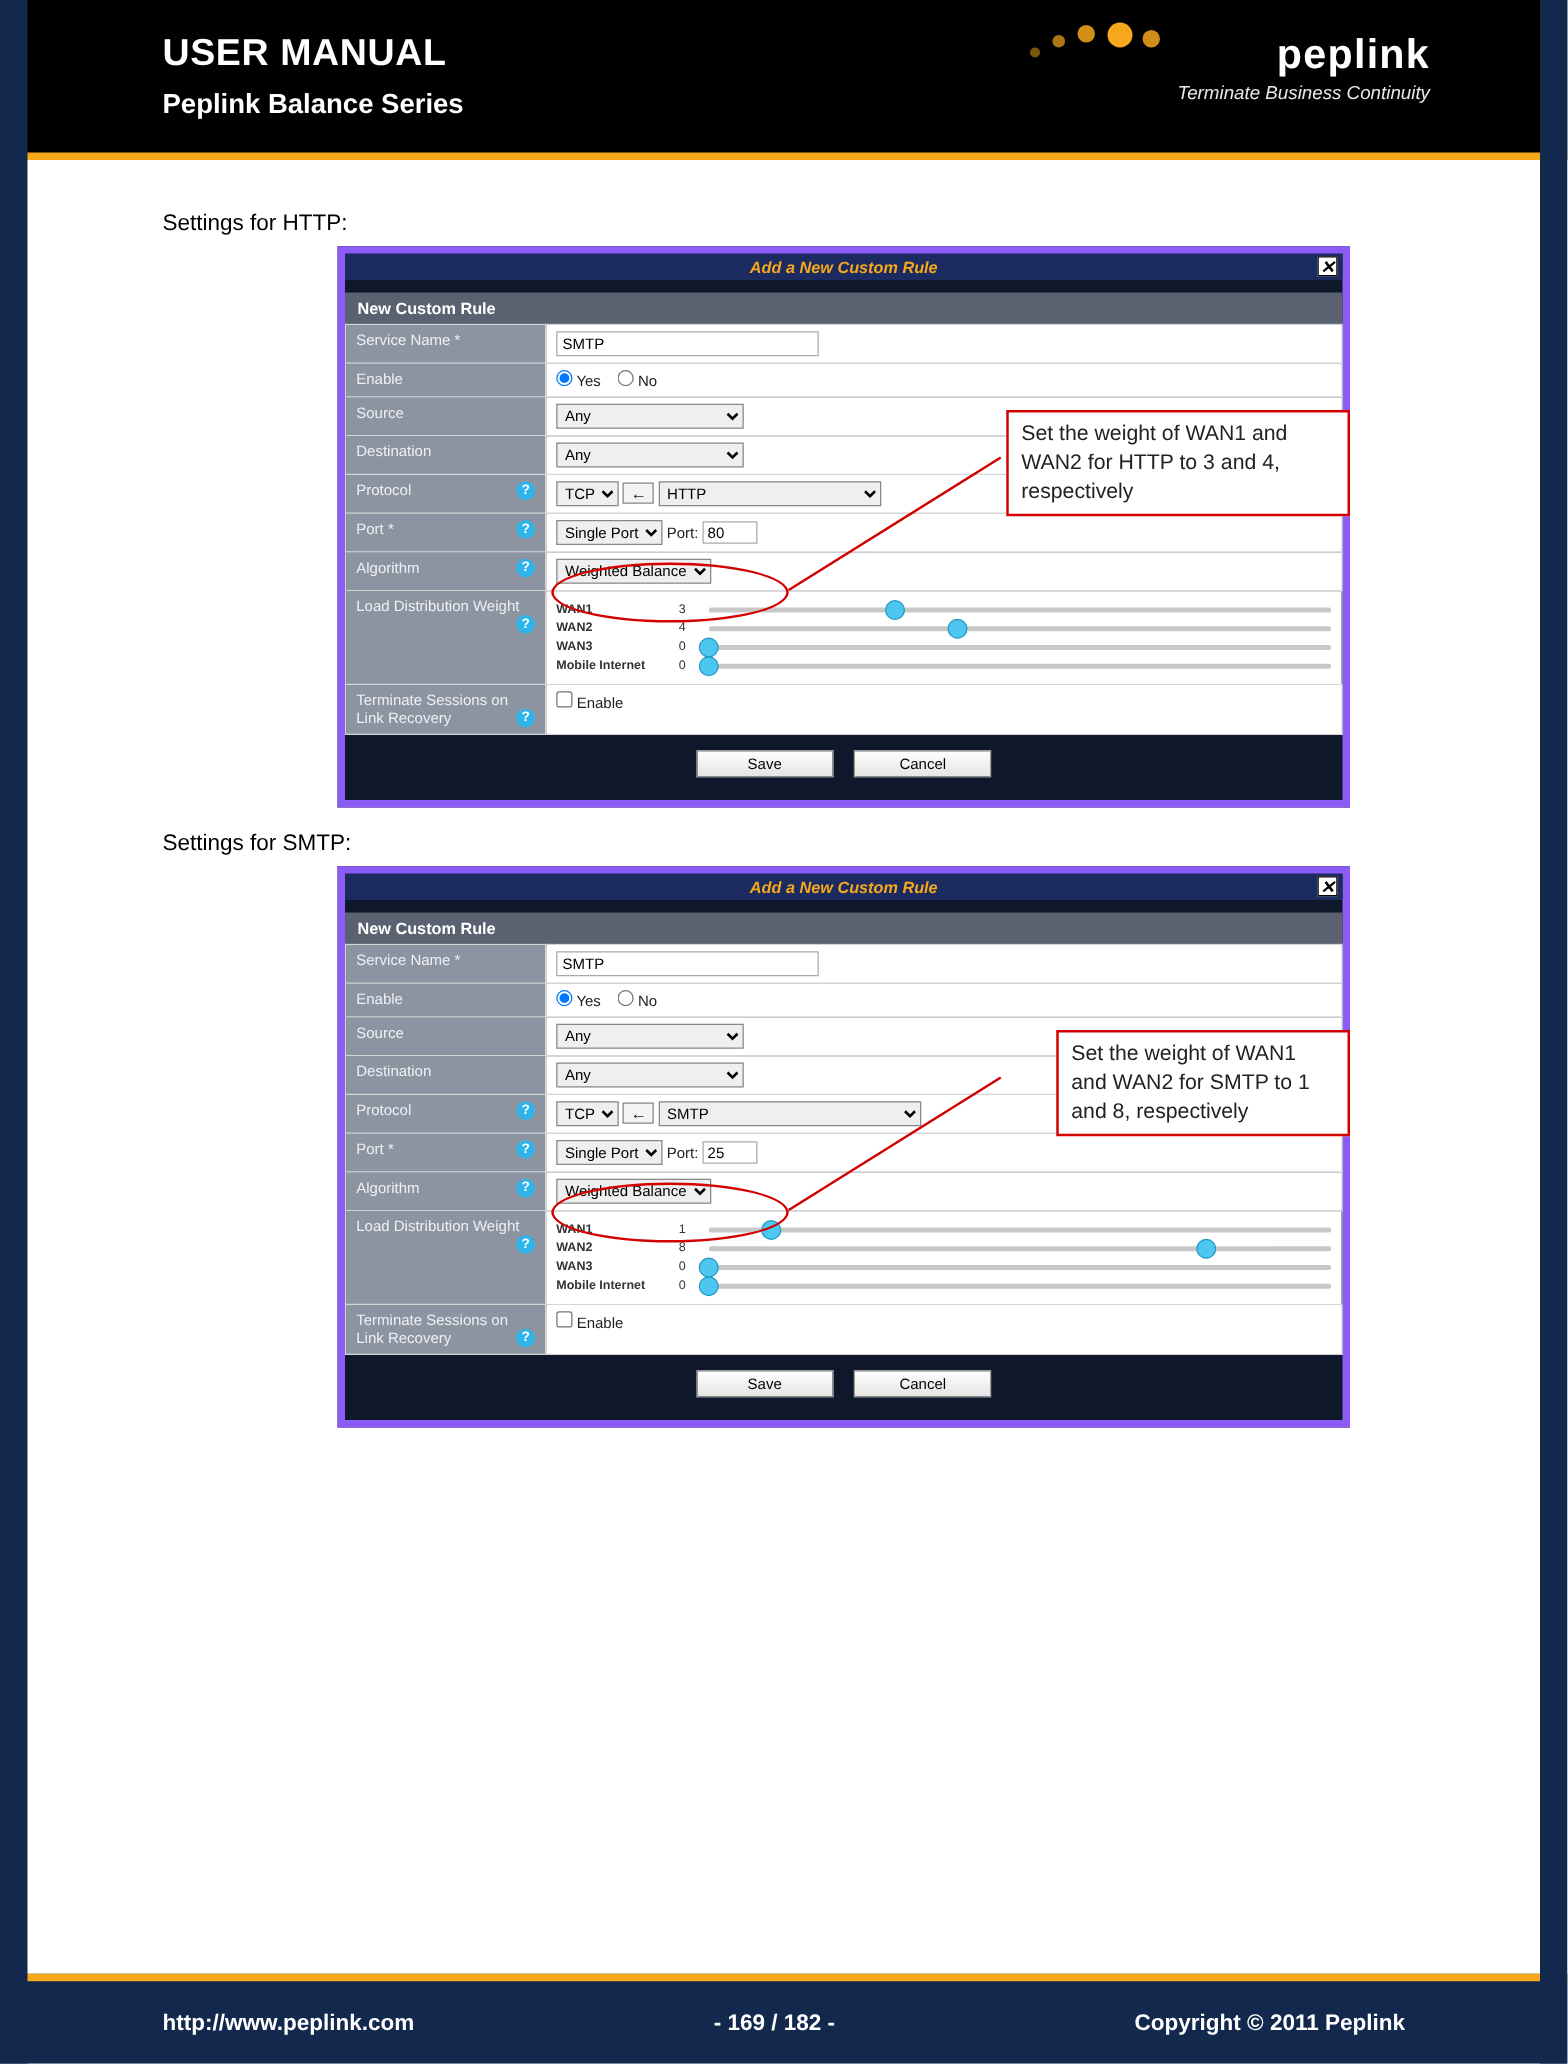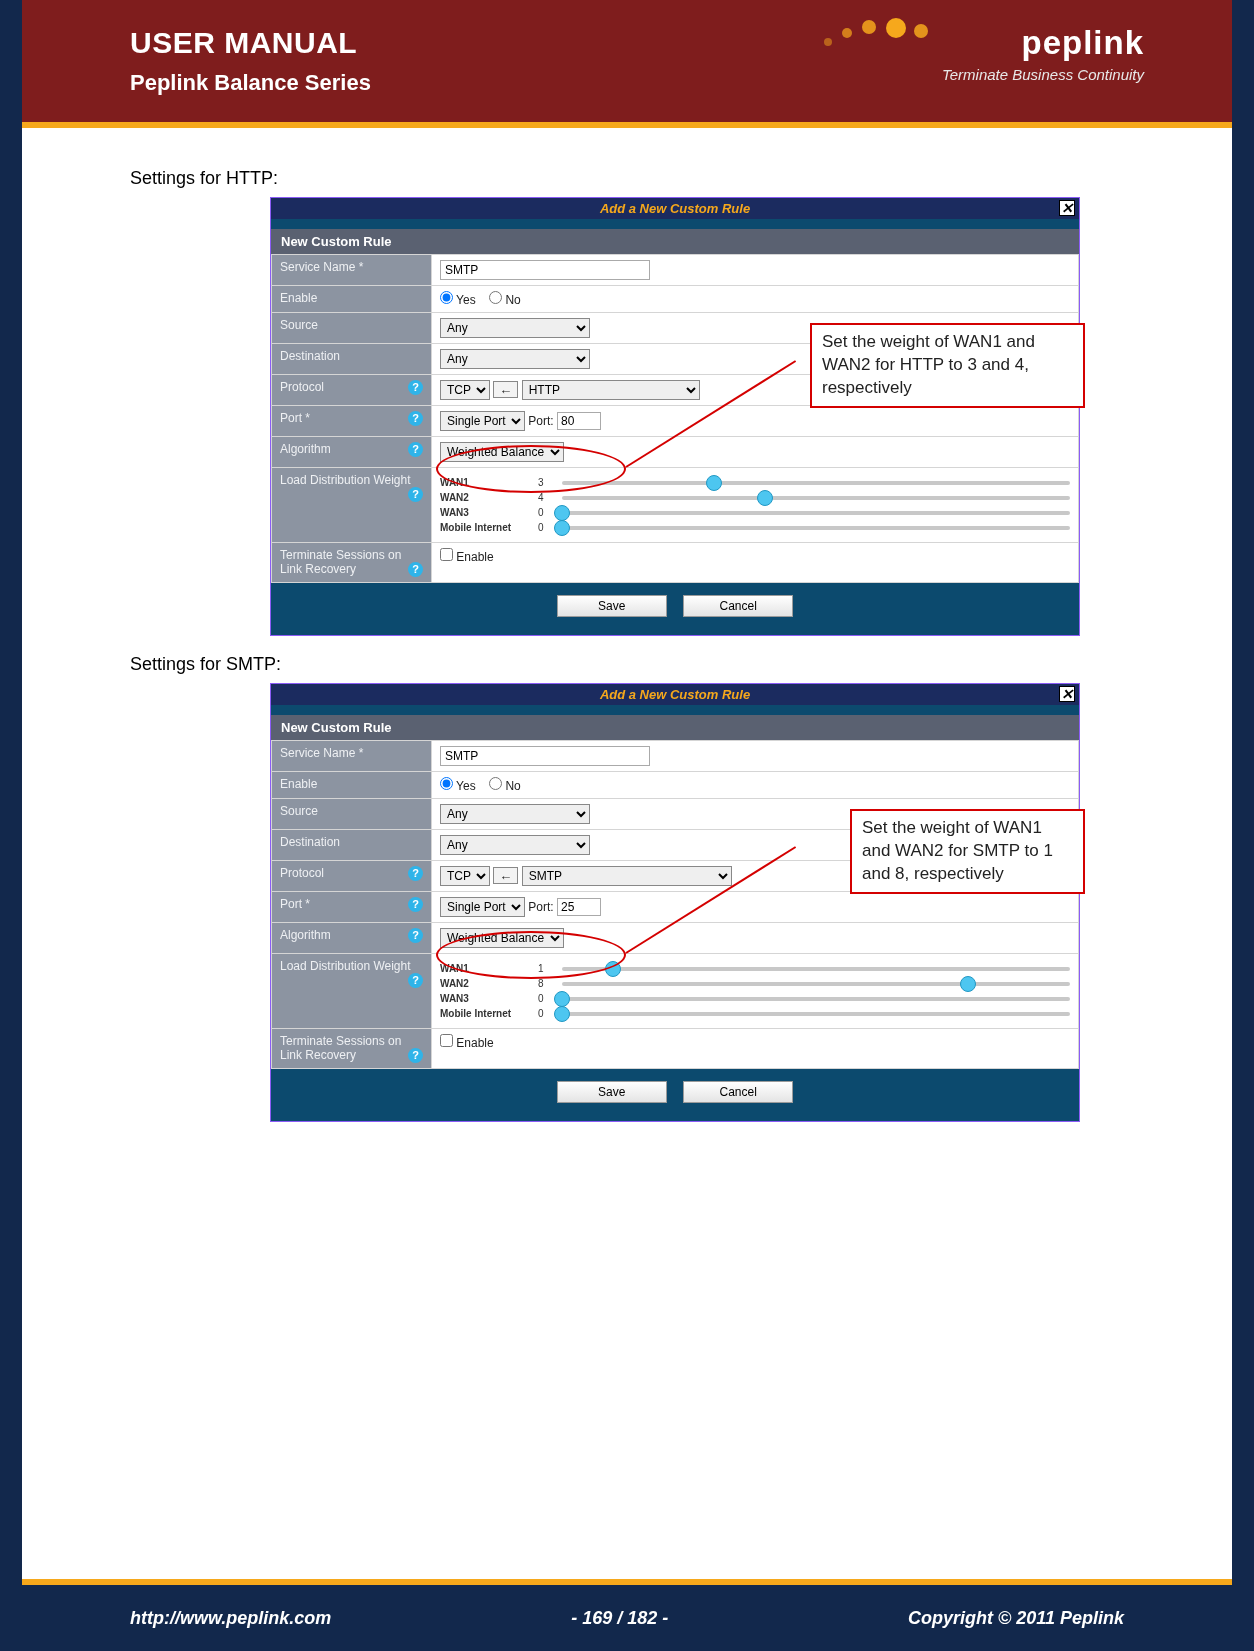--- a/index.html
+++ b/index.html
@@ -16,21 +16,21 @@
     inset: 0;
     border: 22px solid #12284c;
     border-top: none;
     border-bottom: none;
     pointer-events: none;
   }
   .header {
     position: absolute;
     top: 0; left: 0; right: 0;
     height: 128px;
-    background: #7f1d1d;
+    background: #000000;
     color: #fff;
     padding: 26px 0 0 130px;
     border-bottom: 6px solid #f6a81c;
   }
   .header h1 { font-size: 30px; font-weight: bold; letter-spacing: 0.5px; }
   .header h2 { font-size: 22px; font-weight: bold; margin-top: 10px; }
   .logo {
     position: absolute;
     right: 110px; top: 24px;
     text-align: right;
@@ -46,40 +46,39 @@
     height: 72px;
     background: #12284c;
     color: #fff;
     font-weight: bold;
     font-size: 18px;
     display: flex;
     align-items: center;
     justify-content: space-between;
     padding: 0 130px;
     border-top: 6px solid #f6a81c;
-    font-style: italic;
   }
   
   .content {
     position: absolute;
     top: 150px;
     left: 130px;
     width: 1000px;
   }
   .section-label {
     font-size: 18px;
     margin-bottom: 8px;
     margin-top: 18px;
   }
   
   .panel-wrap {
     margin-left: 140px;
     width: 810px;
-    background: #0c4a6e;
-    border: 1px solid #8b5cf6;
+    background: #0f172a;
+    border: 6px solid #8b5cf6;
     position: relative;
     padding-bottom: 18px;
   }
   .title-bar {
     background: #1b2b5f;
     color: #f6a81c;
     text-align: center;
     font-style: italic;
     font-weight: bold;
     font-size: 13px;

